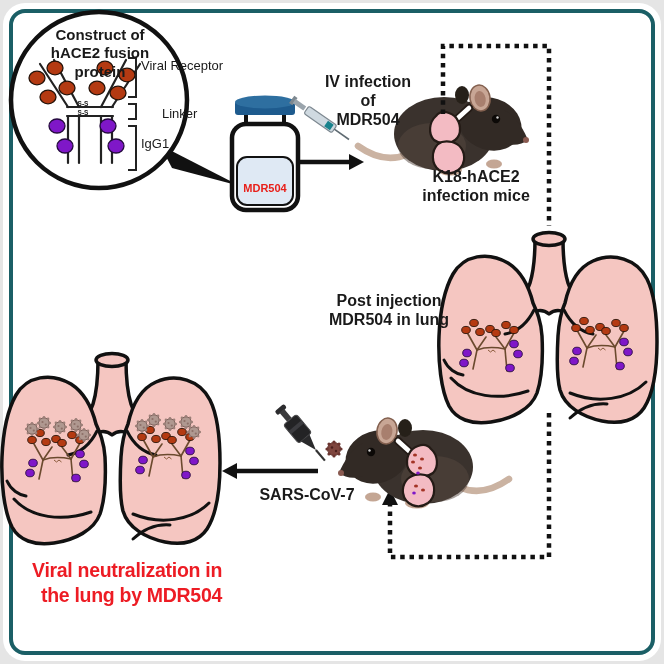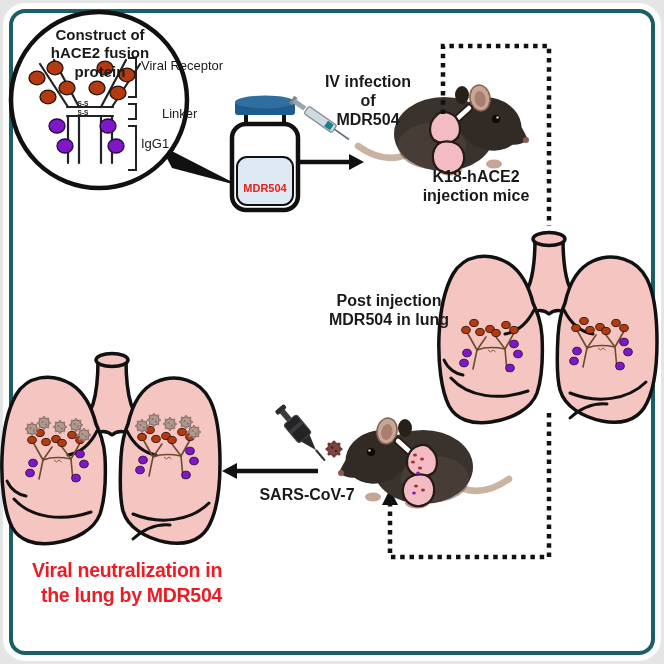--- a/index.html
+++ b/index.html
@@ -272,21 +272,21 @@
 
   <div class="lbl vial-label">MDR504</div>
 
   <div class="lbl caption iv-caption">
     <span class="ln">IV infection of</span>
     <span class="ln">MDR504</span>
   </div>
 
   <div class="lbl caption k18-caption">
     <span class="ln">K18-hACE2</span>
-    <span class="ln">injection mice</span>
+    <span class="ln">infection mice</span>
   </div>
 
   <div class="lbl caption post-caption">
     <span class="ln">Post injection</span>
     <span class="ln">MDR504 in lung</span>
   </div>
 
   <div class="lbl caption sars-caption">
     <span class="ln">SARS-CoV-7</span>
   </div>

